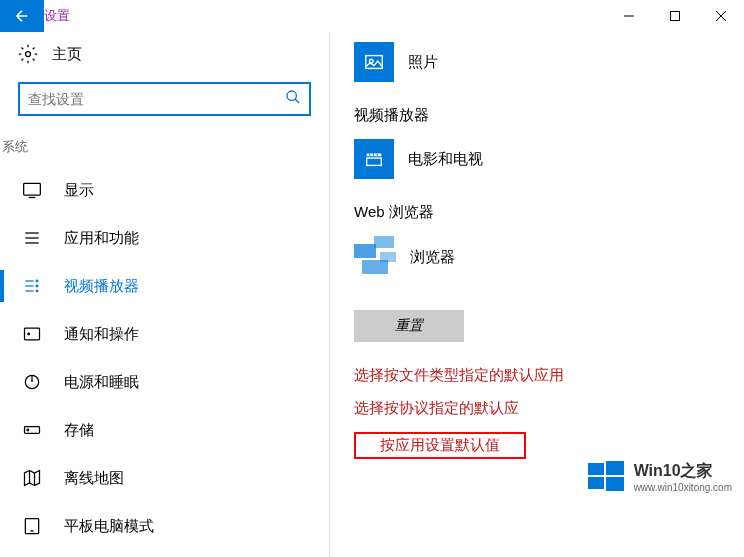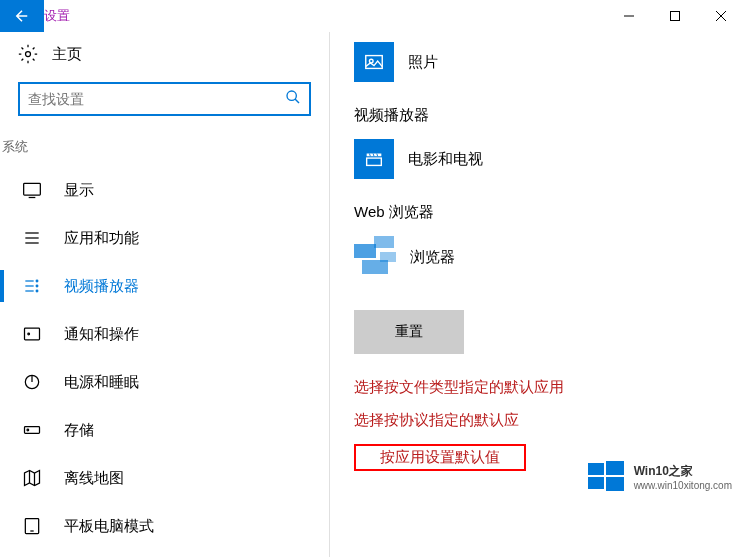--- a/index.html
+++ b/index.html
@@ -36,29 +36,29 @@
     .app-tile { width: 40px; height: 40px; background: #0078d7; display: flex; align-items: center; justify-content: center; flex-shrink: 0; }
     .app-row { display: flex; align-items: center; gap: 14px; margin-bottom: 24px; }
     .app-name { font-size: 15px; color: #000; text-align: center; }
     
     .section-head { font-size: 15px; color: #000; margin-bottom: 14px; }
     
     .browser-tile { width: 42px; height: 42px; position: relative; flex-shrink: 0; }
     .blur-block { position: absolute; background: #0078d7; opacity: 0.7; }
     
     .reset-head { font-size: 15px; color: #000; margin-bottom: 14px; }
-    .reset-btn { width: 110px; height: 44px; background: #ccc; border: none; font-size: 14px; color: #000; cursor: pointer; margin-bottom: 24px; }
+    .reset-btn { width: 110px; height: 32px; background: #ccc; border: none; font-size: 14px; color: #000; cursor: pointer; margin-bottom: 24px; font-style: italic; }
     
     .link-row { color: #b91c1c; font-size: 15px; margin-bottom: 14px; cursor: pointer; display: inline-block; }
     .link-highlighted { border: 2px solid #ff0000; padding: 2px 24px; }
     
     .watermark { position: absolute; right: 12px; bottom: 60px; display: flex; align-items: center; gap: 8px; }
     .wm-logo { width: 40px; height: 40px; }
     .wm-text-wrap { display: flex; flex-direction: column; }
-    .wm-big { font-size: 12px; font-weight: bold; color: #333; }
+    .wm-big { font-size: 16px; font-weight: bold; color: #333; }
     .wm-url { font-size: 10px; color: #666; }
   </style>
 </head>
 <body>
 
 <div class="titlebar">
   <div class="back-btn">
     <svg width="18" height="18" viewBox="0 0 24 24" fill="none" stroke="#fff" stroke-width="2">
       <path d="M19 12H5M12 19l-7-7 7-7"></path>
     </svg>

